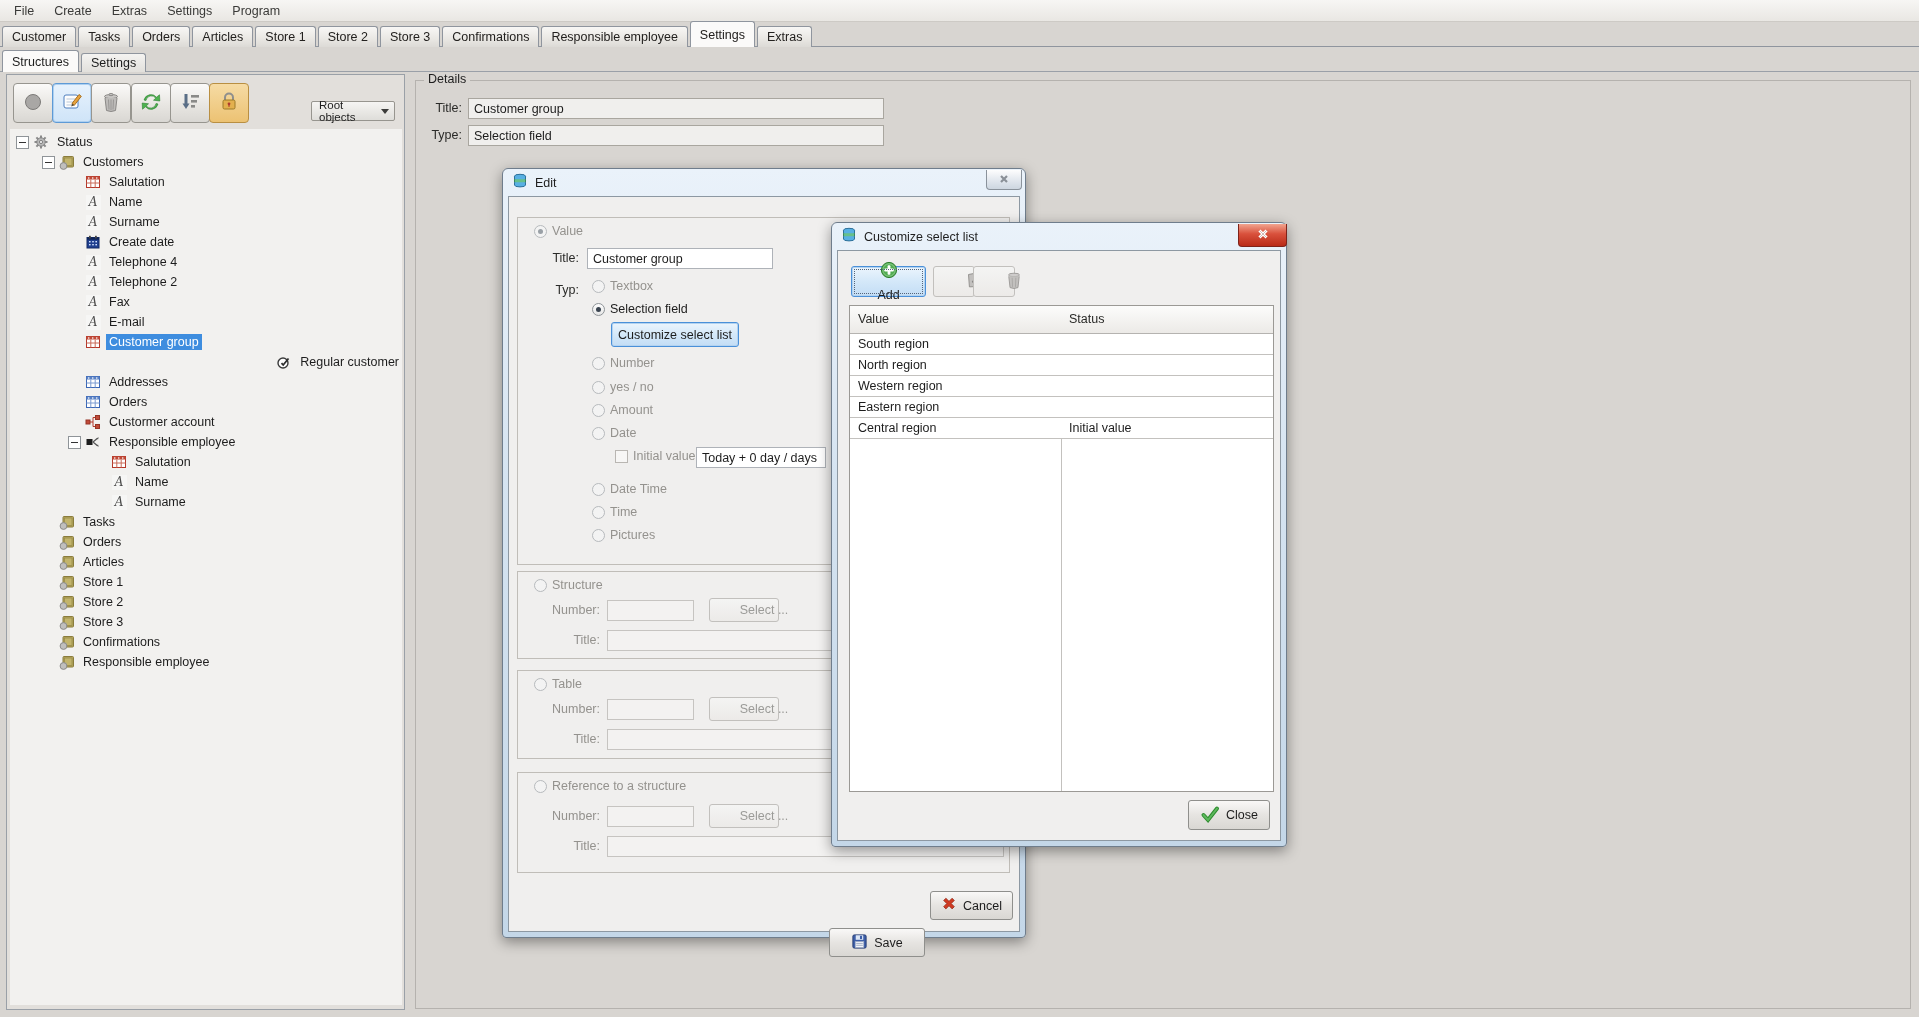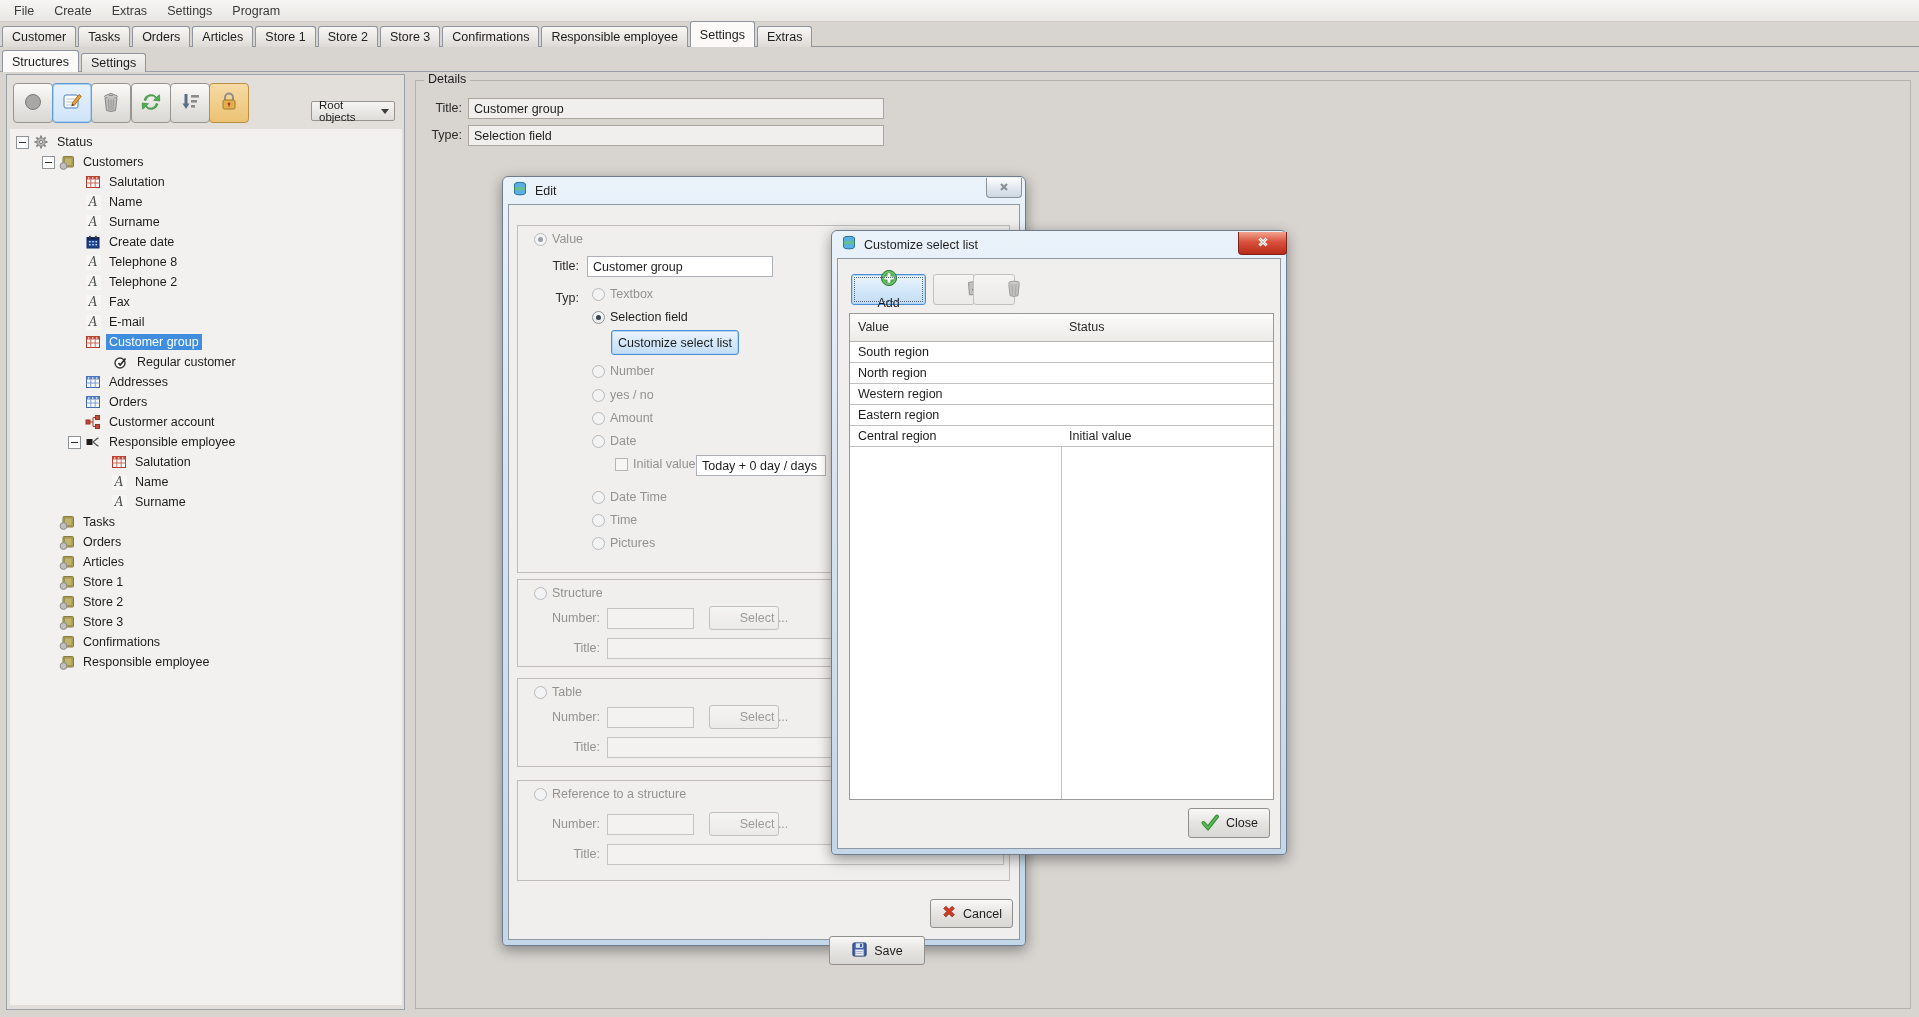--- a/index.html
+++ b/index.html
@@ -60,21 +60,21 @@
   #details-label{left:424px;top:72px;background:#d8d5d1;padding:0 4px;z-index:1;}
   .form-label{color:#2a2a28;text-align:right;}
   .tb{box-sizing:border-box;background:#fff;border:1px solid #aeb2b8;font-size:12.5px;padding:2px 5px;
     font-family:inherit;color:#1d1d1d;display:flex;align-items:center;white-space:nowrap;overflow:hidden;}
   .tb.flat{background:#f0efed;border-color:#a9a69f;}
   .tb.disabled{background:#f3f2f1;border-color:#c6c4c1;}
 
   
   .window{position:absolute;box-sizing:border-box;border:1px solid #6f7d8c;border-radius:6px 6px 4px 4px;
     background:linear-gradient(180deg,#eaf2fa 0%,#d6e4f1 40%,#c4d7e8 100%);
-    box-shadow:0 4px 14px rgba(0,0,0,.4);margin-top:8px;}
+    box-shadow:0 4px 14px rgba(0,0,0,.4);}
   .titlebar{height:27px;display:flex;align-items:center;gap:7px;padding:0 9px;}
   .titlebar .title{color:#1e1e1e;}
   .client{position:absolute;left:5px;right:5px;top:27px;bottom:5px;background:#f0efee;border:1px solid #8d98a2;}
   .caption-close{position:absolute;display:flex;align-items:center;justify-content:center;
     border:1px solid #8a929b;border-top:none;border-radius:0 0 4px 4px;
     background:linear-gradient(180deg,#fdfdfd,#dfe5ec 60%,#cdd6e0);}
   .caption-close.red{background:linear-gradient(180deg,#f2a58f,#d9513c 45%,#b92b18);border-color:#7e231a;}
 
   .groupbox{position:absolute;box-sizing:border-box;border:1px solid #c0bdb8;}
   .radio{width:13px;height:13px;border-radius:50%;box-sizing:border-box;position:absolute;
@@ -284,21 +284,21 @@
             </g>
           </svg>
         </span>
         <span class="tree-label">Create date</span>
       </div>
       <div class="tree-row" style="padding-left: 58px;">
         <span class="expander-spacer"></span>
         <span class="tree-icon">
           <span class="a-glyph">A</span>
         </span>
-        <span class="tree-label">Telephone 8</span>
+        <span class="tree-label">Telephone 4</span>
       </div>
       <div class="tree-row" style="padding-left: 58px;">
         <span class="expander-spacer"></span>
         <span class="tree-icon">
           <span class="a-glyph">A</span>
         </span>
         <span class="tree-label">Telephone 2</span>
       </div>
       <div class="tree-row" style="padding-left: 58px;">
         <span class="expander-spacer"></span>
@@ -327,21 +327,21 @@
             </g>
             <g fill="#fff">
               <rect x="3" y="3.4" width="1.4" height="1.2"></rect>
               <rect x="7" y="3.4" width="1.4" height="1.2"></rect>
               <rect x="11" y="3.4" width="1.4" height="1.2"></rect>
             </g>
           </svg>
         </span>
         <span class="tree-label">Customer group</span>
       </div>
-      <div class="tree-row" style="padding-left: 86px;">
+      <div class="tree-row" style="padding-left: 86px; justify-content: flex-end;">
         <span class="expander-spacer"></span>
         <span class="tree-icon">
           <svg width="16" height="16" viewBox="0 0 16 16">
             <circle cx="7" cy="9" r="5" fill="#fdfdfd" stroke="#3a3a3a" stroke-width="1.4"></circle>
             <path d="M5.5 9.2 L7.2 11 L12.5 4.5" fill="none" stroke="#2e2e2e" stroke-width="1.8"></path>
           </svg>
         </span>
         <span class="tree-label">Regular customer</span>
       </div>
       <div class="tree-row" style="padding-left: 58px;">

